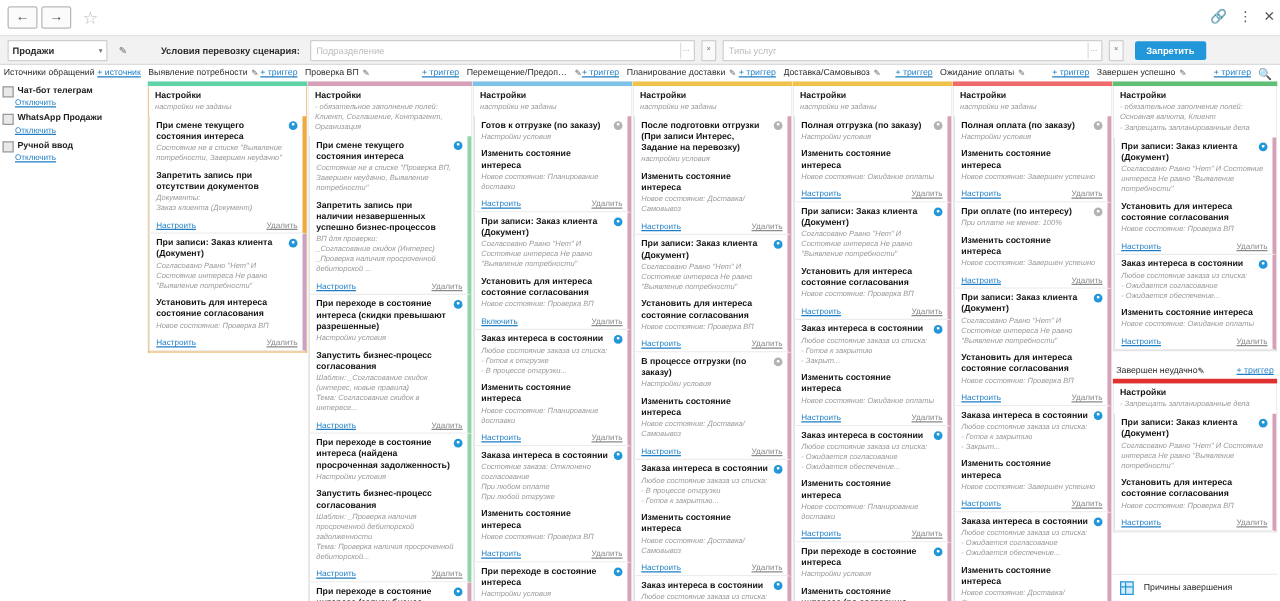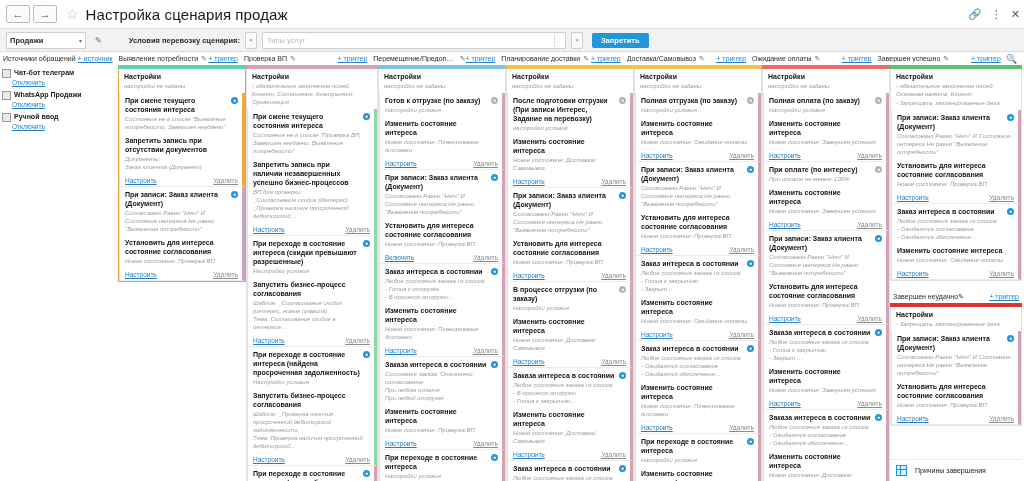--- a/index.html
+++ b/index.html
@@ -131,37 +131,40 @@
 <div class="app">
 
   <div class="titlebar">
     <div class="navbtn">
       <span>←</span>
     </div>
     <div class="navbtn">
       <span>→</span>
     </div>
     <span class="star-icon">☆</span>
-    <div class="page-title">Настройка сценария продаж</div>
     <div class="tb-right">
       <span>🔗</span>
       <span>⋮</span>
       <span>✕</span>
     </div>
   </div>
 
   <div class="filterbar">
     <div class="sel-pill">
       <span>Продажи</span>
       <span class="pill-caret">▾</span>
     </div>
     <span class="pencil">✎</span>
 
     <span class="f-label">Условия перевозку сценария:</span>
 
+    <div class="inputbox ib1">
+      <input type="text" placeholder="Подразделение" style="">
+      <span class="mini-btn">…</span>
+    </div>
     <div class="sq-btn">×</div>
 
     <div class="inputbox ib2">
       <input type="text" placeholder="Типы услуг" style="">
       <span class="mini-btn">…</span>
     </div>
     <div class="sq-btn">×</div>
 
     <button class="apply-btn">Запретить</button>
   </div>

